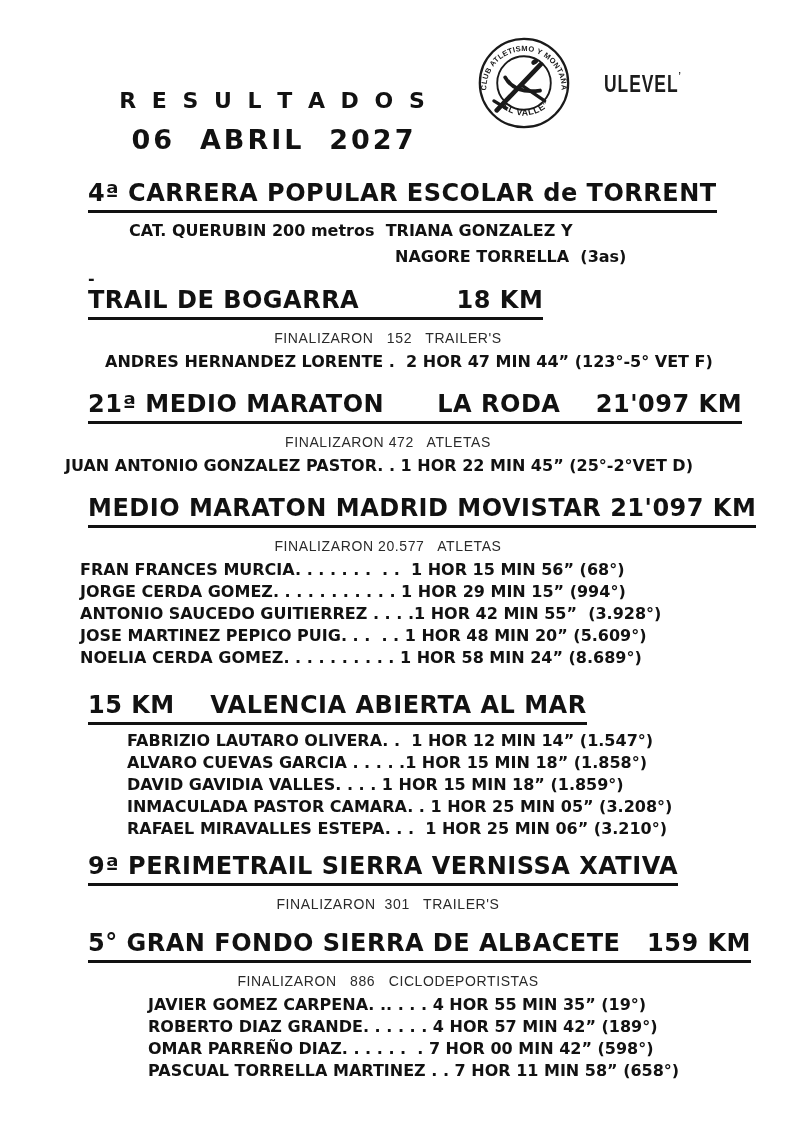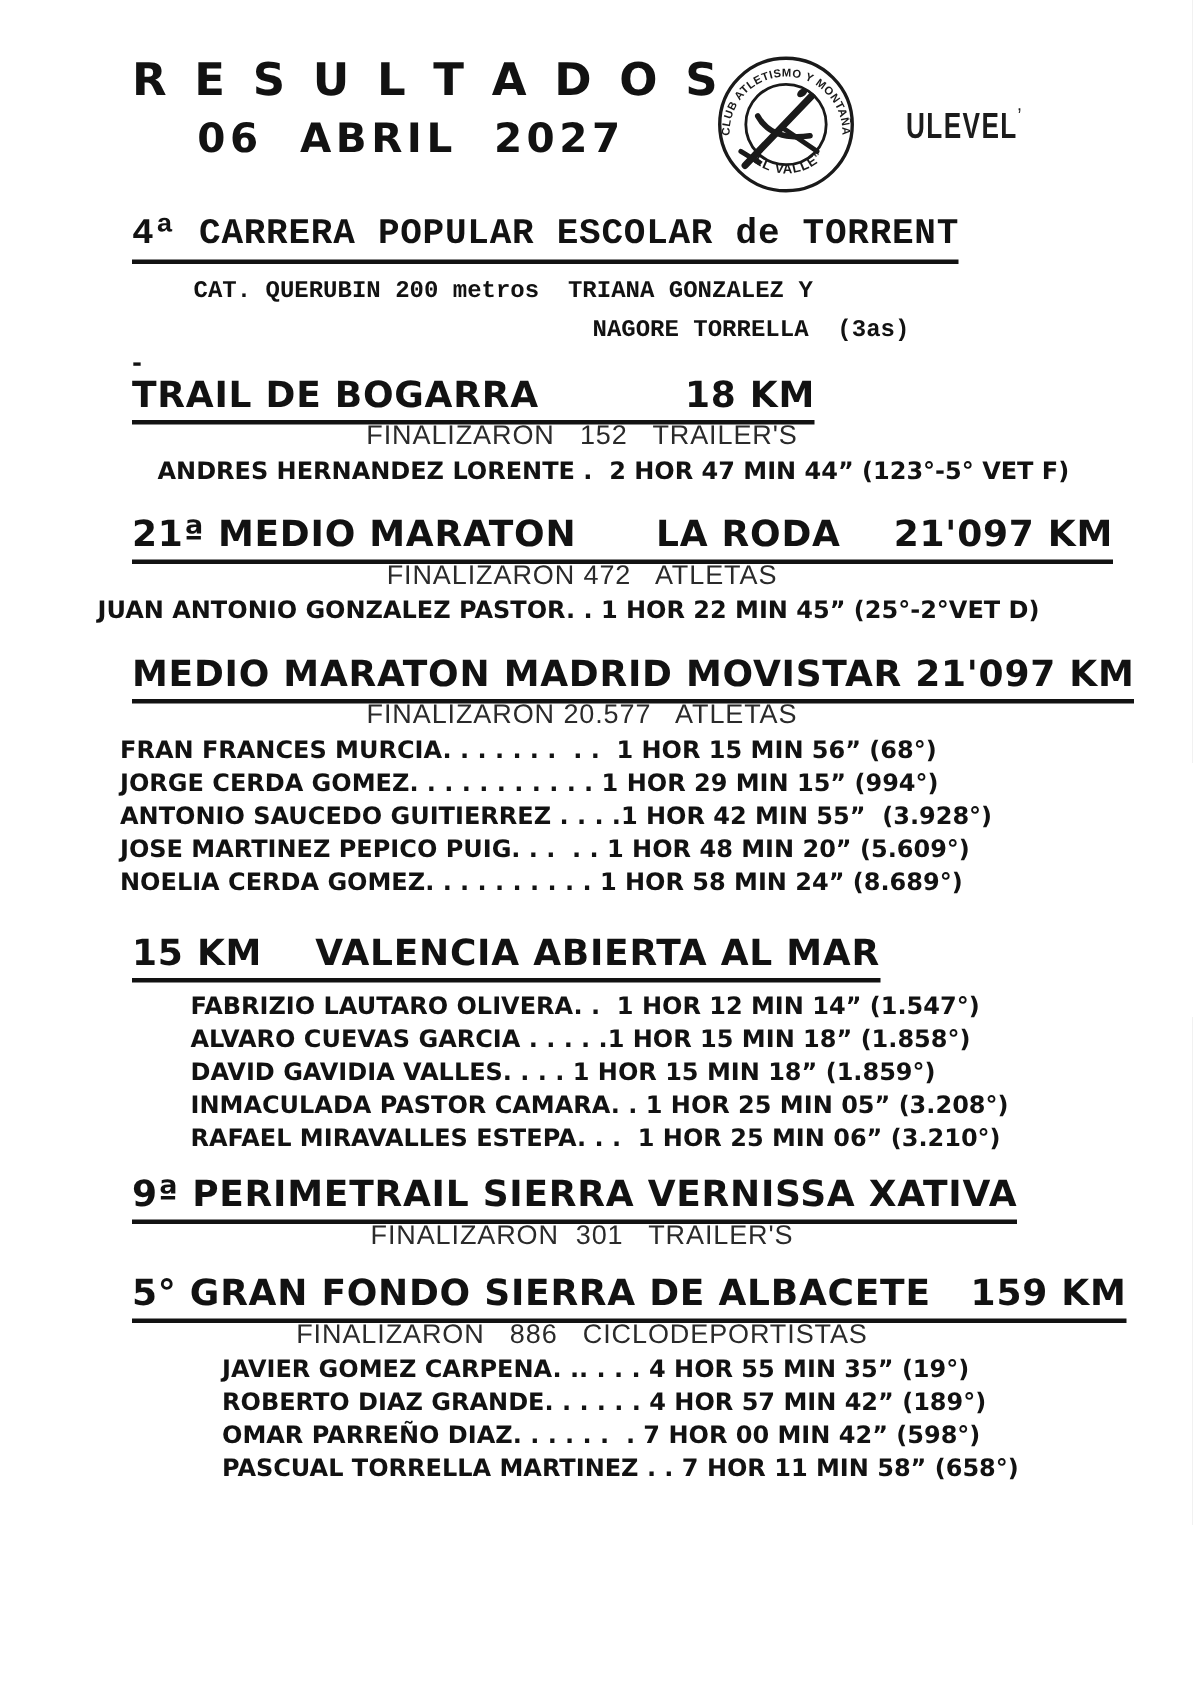--- a/index.html
+++ b/index.html
@@ -11,22 +11,22 @@
     font-family: "DejaVu Sans", sans-serif;
     color: #121212;
     overflow: hidden;
     margin: 0 auto;
   }
   .content { padding: 34px 30px 0 88px; }
 
   
   .title-block { width: 372px; text-align: center; }
   .doc-title {
-    font-size: 30px; font-weight: bold; letter-spacing: 4px;
-    white-space: pre; line-height: 40px;
+    font-size: 22px; font-weight: bold; letter-spacing: 4px;
+    white-space: pre; line-height: 40px; margin-top: 47px;
   }
   .doc-date {
     font-size: 27px; font-weight: bold; letter-spacing: 3px;
     white-space: pre; line-height: 38px;
   }
   .club-logo { position: absolute; left: 477px; top: 34px; width: 94px; height: 98px; }
   .ulevel {
     position: absolute; left: 604px; top: 70px;
     font-family: "Liberation Sans", sans-serif;
     font-weight: 900; font-size: 19px; letter-spacing: 1px;
@@ -40,30 +40,30 @@
   .sec-title {
     display: inline-block;
     margin: 0;
     font-size: 24px; font-weight: bold; letter-spacing: 0.5px;
     line-height: 29px; white-space: pre;
     border-bottom: 3.5px solid #121212; padding-bottom: 2px;
   }
   .finishers {
     width: 600px; text-align: center;
     font-family: "Liberation Sans", sans-serif;
-    font-size: 18px; letter-spacing: 0.6px; color: #2a2a2a;
-    line-height: 15px; margin-top: 0; white-space: pre;
+    font-size: 14px; letter-spacing: 0.6px; color: #2a2a2a;
+    line-height: 15px; margin-top: 11px; white-space: pre;
   }
   .rline {
     font-size: 16px; font-weight: bold; line-height: 22px; white-space: pre;
   }
   .lines { margin-top: 5px; }
   .lines-wide .rline { line-height: 26px; }
 
-  .mt-h1 { margin-top: 30px; font-family: Liberation Mono, monospace; }   
+  .mt-h1 { margin-top: 20px; }   
   .mt-s  { margin-top: 17px; }
   .mt-m  { margin-top: 12px; }
   .mt-l  { margin-top: 22px; }
 
   .stray-dash {
     font-size: 16px; font-weight: bold; line-height: 14px;
     margin: 2px 0 0 0;
   }
 
   

